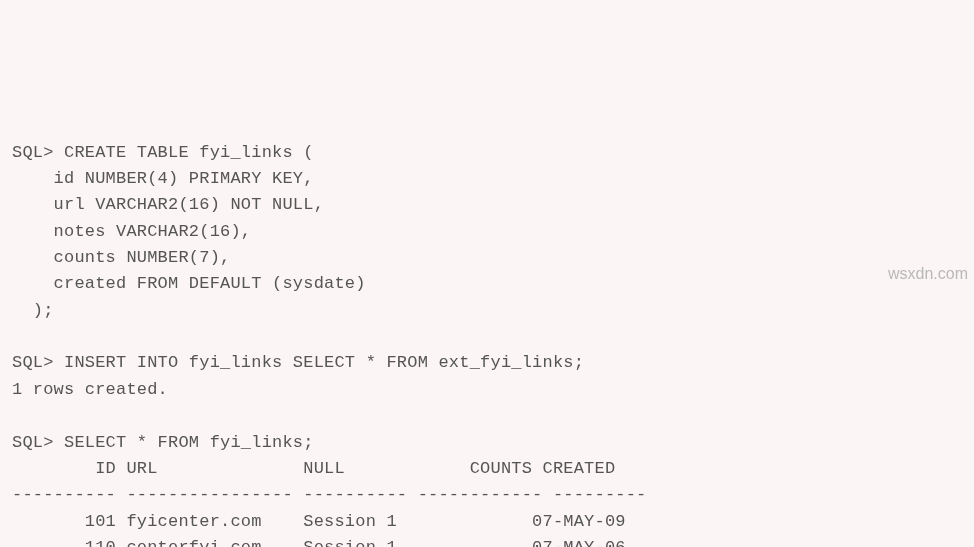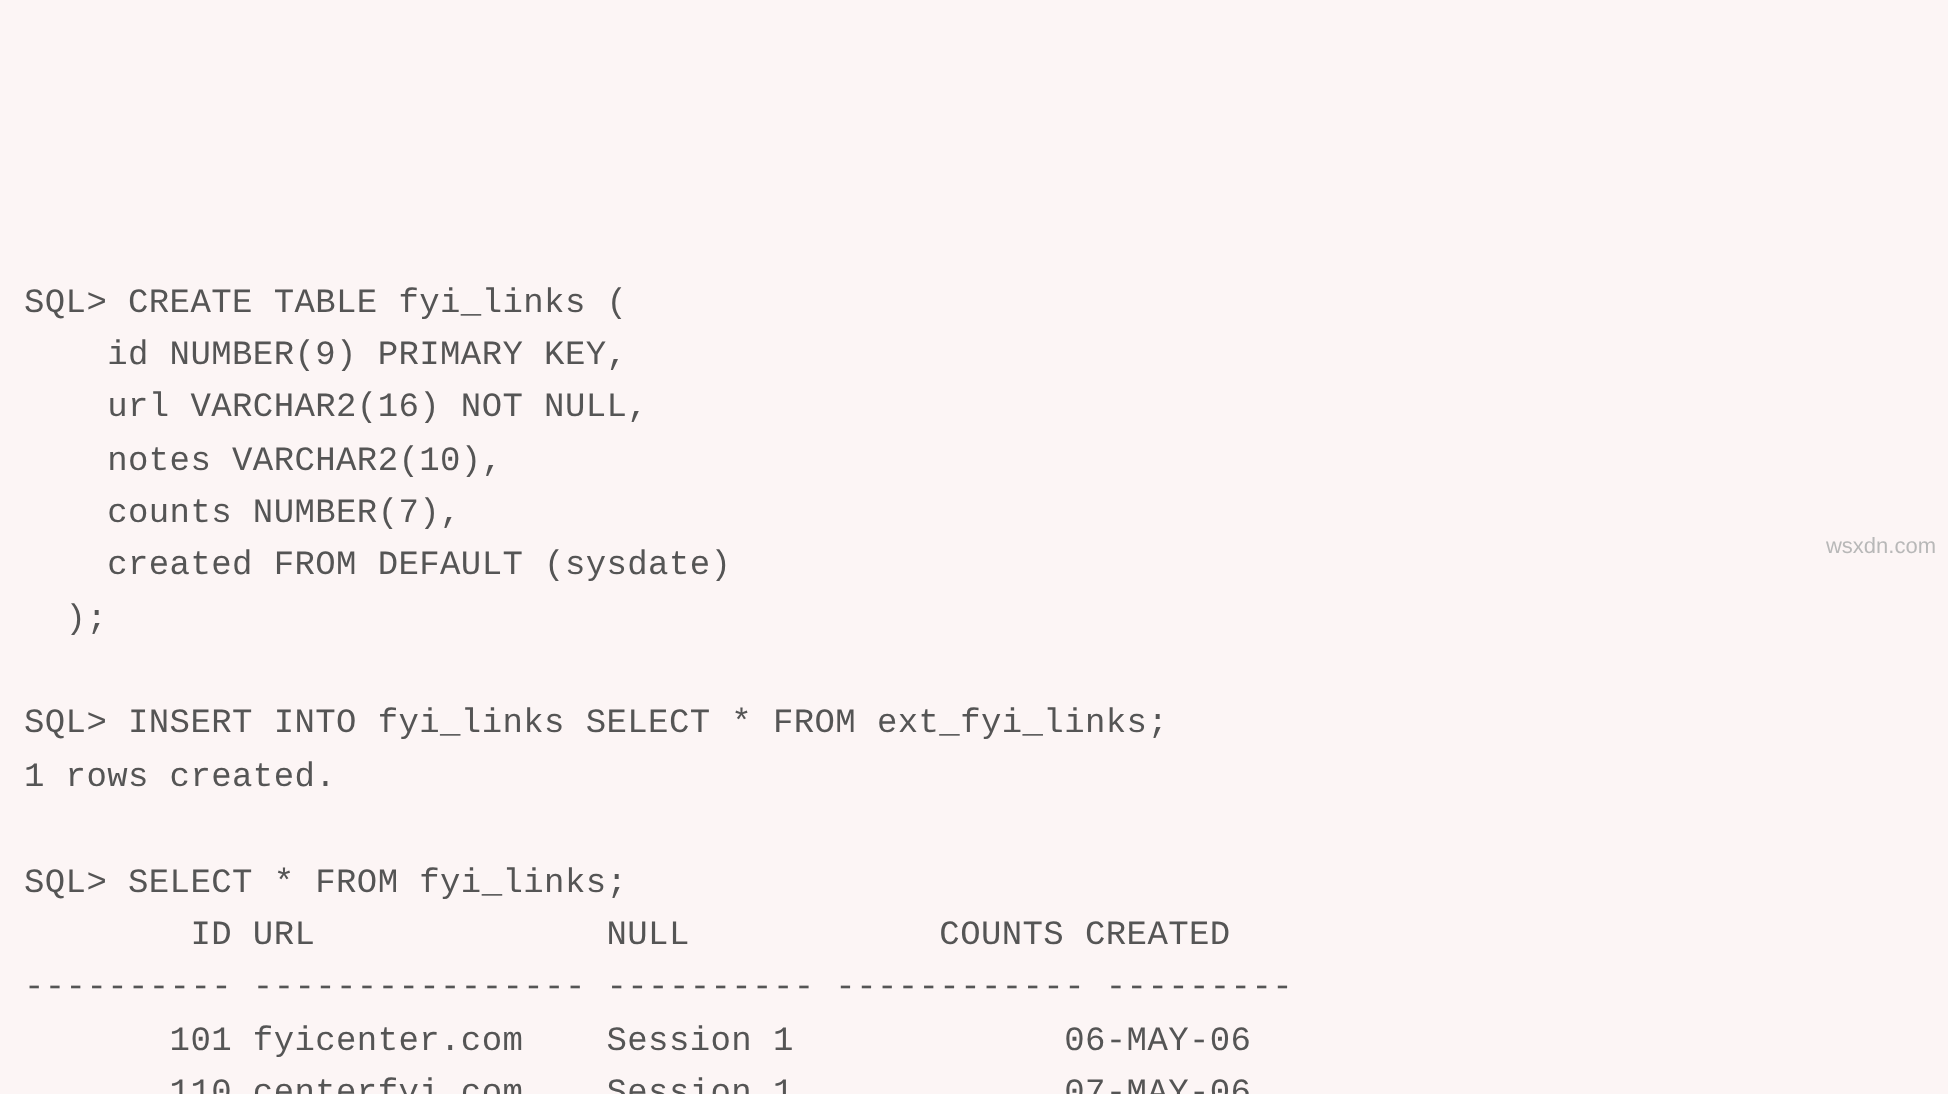--- a/index.html
+++ b/index.html
@@ -17,50 +17,50 @@
       white-space: pre;
       width: 974px;
       height: 547px;
       position: relative;
     }
     .watermark {
       position: absolute;
       right: 6px;
       top: 50%;
       transform: translateY(-50%);
-      font-size: 11px;
+      font-size: 16px;
       color: #b8b8b8;
       font-family: Arial, sans-serif;
       writing-mode: horizontal-tb;
     }
     .terminal {
       letter-spacing: 0.2px;
     }
   </style>
 </head>
 <body>
 
 
 
 <div class="terminal">
 <span>SQL&gt; CREATE TABLE fyi_links (</span>
-<span>    id NUMBER(9) PRIMARY KEY,</span>
+<span>    id NUMBER(4) PRIMARY KEY,</span>
 <span>    url VARCHAR2(16) NOT NULL,</span>
-<span>    notes VARCHAR2(10),</span>
+<span>    notes VARCHAR2(16),</span>
 <span>    counts NUMBER(7),</span>
 <span>    created FROM DEFAULT (sysdate)</span>
 <span>  );</span>
 
 <span>SQL&gt; INSERT INTO fyi_links SELECT * FROM ext_fyi_links;</span>
 <span>1 rows created.</span>
 
 <span>SQL&gt; SELECT * FROM fyi_links;</span>
 <span>        ID URL              NULL            COUNTS CREATED</span>
 <span>---------- ---------------- ---------- ------------ ---------</span>
-<span>       101 fyicenter.com    Session 1             06-MAY-06</span>
+<span>       101 fyicenter.com    Session 1             07-MAY-09</span>
 <span>       110 centerfyi.com    Session 1             07-MAY-06</span>
 
 
 </div>
 
 <div class="watermark">wsxdn.com</div>
 
 
 
 

